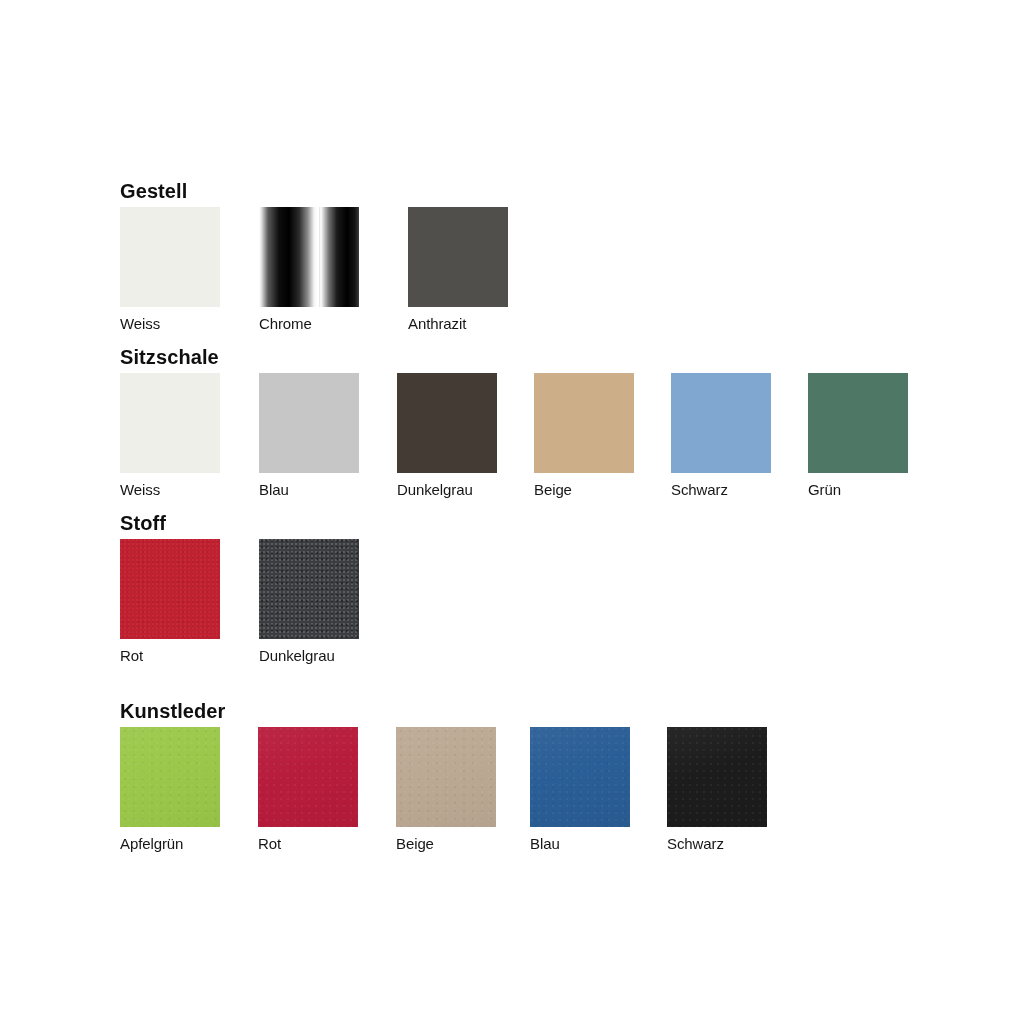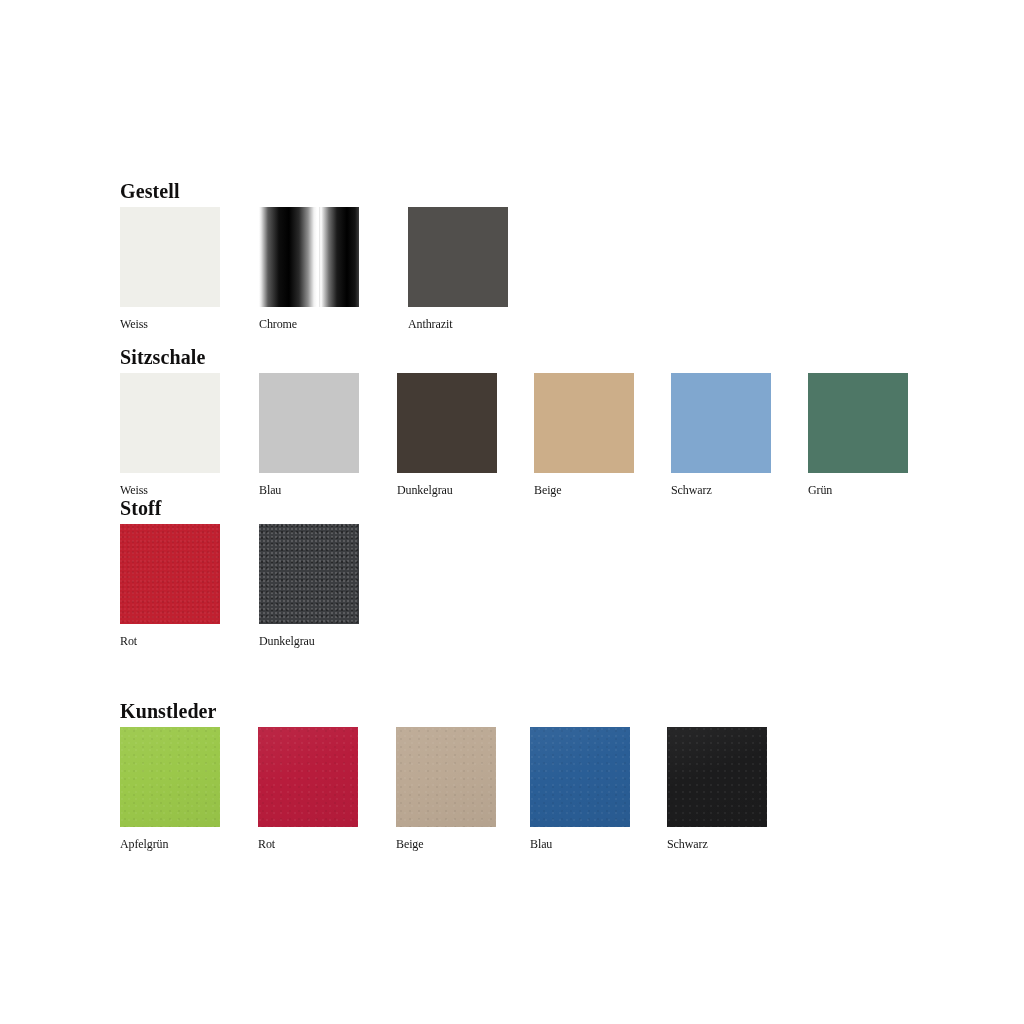--- a/index.html
+++ b/index.html
@@ -23,21 +23,20 @@
     top: 0;
     width: 1024px;
     height: 1024px;
     background: #ffffff;
   }
 
   
   .group {
     position: absolute;
     left: 120px;
-    font-family: Liberation Serif, serif;
   }
   .group-title {
     font-size: 20px;
     font-weight: bold;
     letter-spacing: 0.1px;
     color: #100f0f;
     line-height: 22px;
     margin: 0 0 5px 0;
     white-space: nowrap;
   }
@@ -51,21 +50,21 @@
     width: 100px;
   }
   .swatch {
     width: 100px;
     height: 100px;
     display: block;
     position: relative;
     overflow: hidden;
   }
   .swatch-label {
-    font-size: 12px;
+    font-size: 15px;
     line-height: 26px;
     color: #161616;
     white-space: nowrap;
     padding-top: 4px;
     letter-spacing: -0.1px;
   }
 
   
   .chrome-fill {
     position: absolute;
@@ -176,21 +175,21 @@
         <div class="swatch-cell" style="left: 551px;">
           <div class="swatch" style="background: rgb(128, 167, 207);"></div>
           <div class="swatch-label">Schwarz</div>
         </div>
         <div class="swatch-cell" style="left: 688px;">
           <div class="swatch" style="background: rgb(78, 119, 102);"></div>
           <div class="swatch-label">Grün</div>
         </div>
       </div>
     </div>
-    <div class="group" style="top: 497px;">
+    <div class="group" style="top: 512px;">
       <div class="group-title">Stoff</div>
       <div class="swatch-row">
         <div class="swatch-cell" style="left: 0px;">
           <div class="swatch" style="background: rgb(192, 32, 48);">
             <div class="tex-fabric"></div>
           </div>
           <div class="swatch-label">Rot</div>
         </div>
         <div class="swatch-cell" style="left: 139px;">
           <div class="swatch" style="background: rgb(59, 61, 64);">

